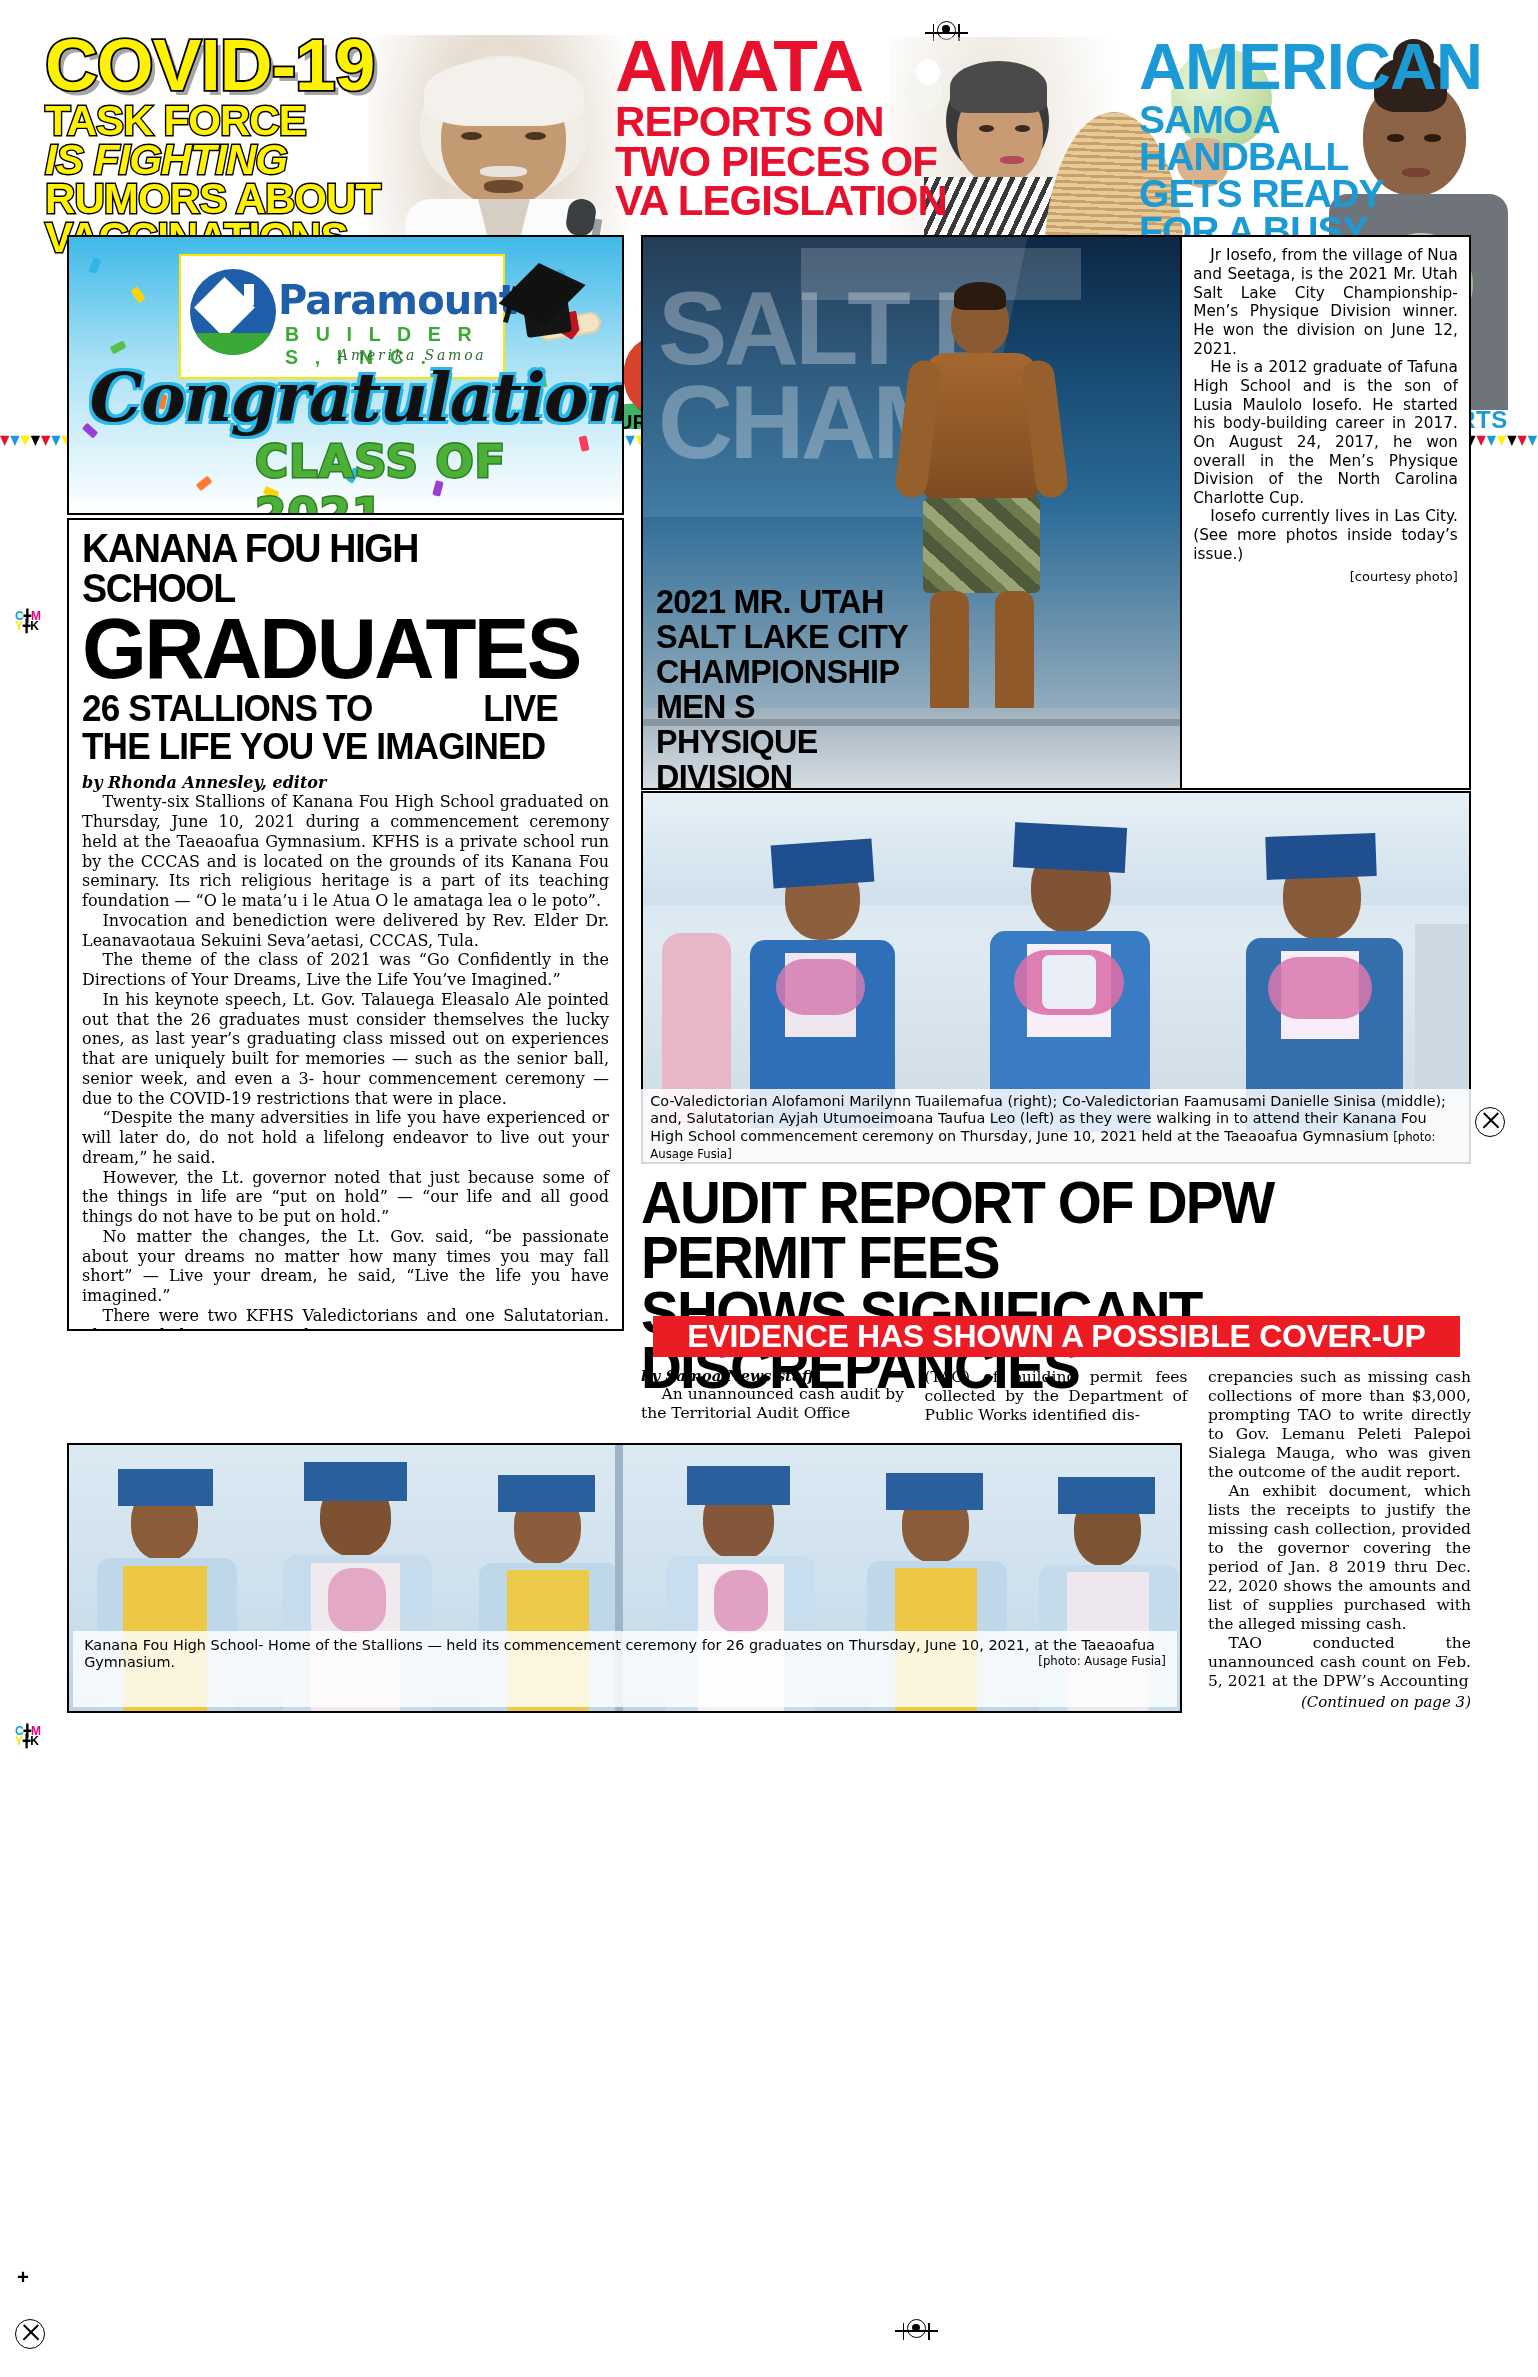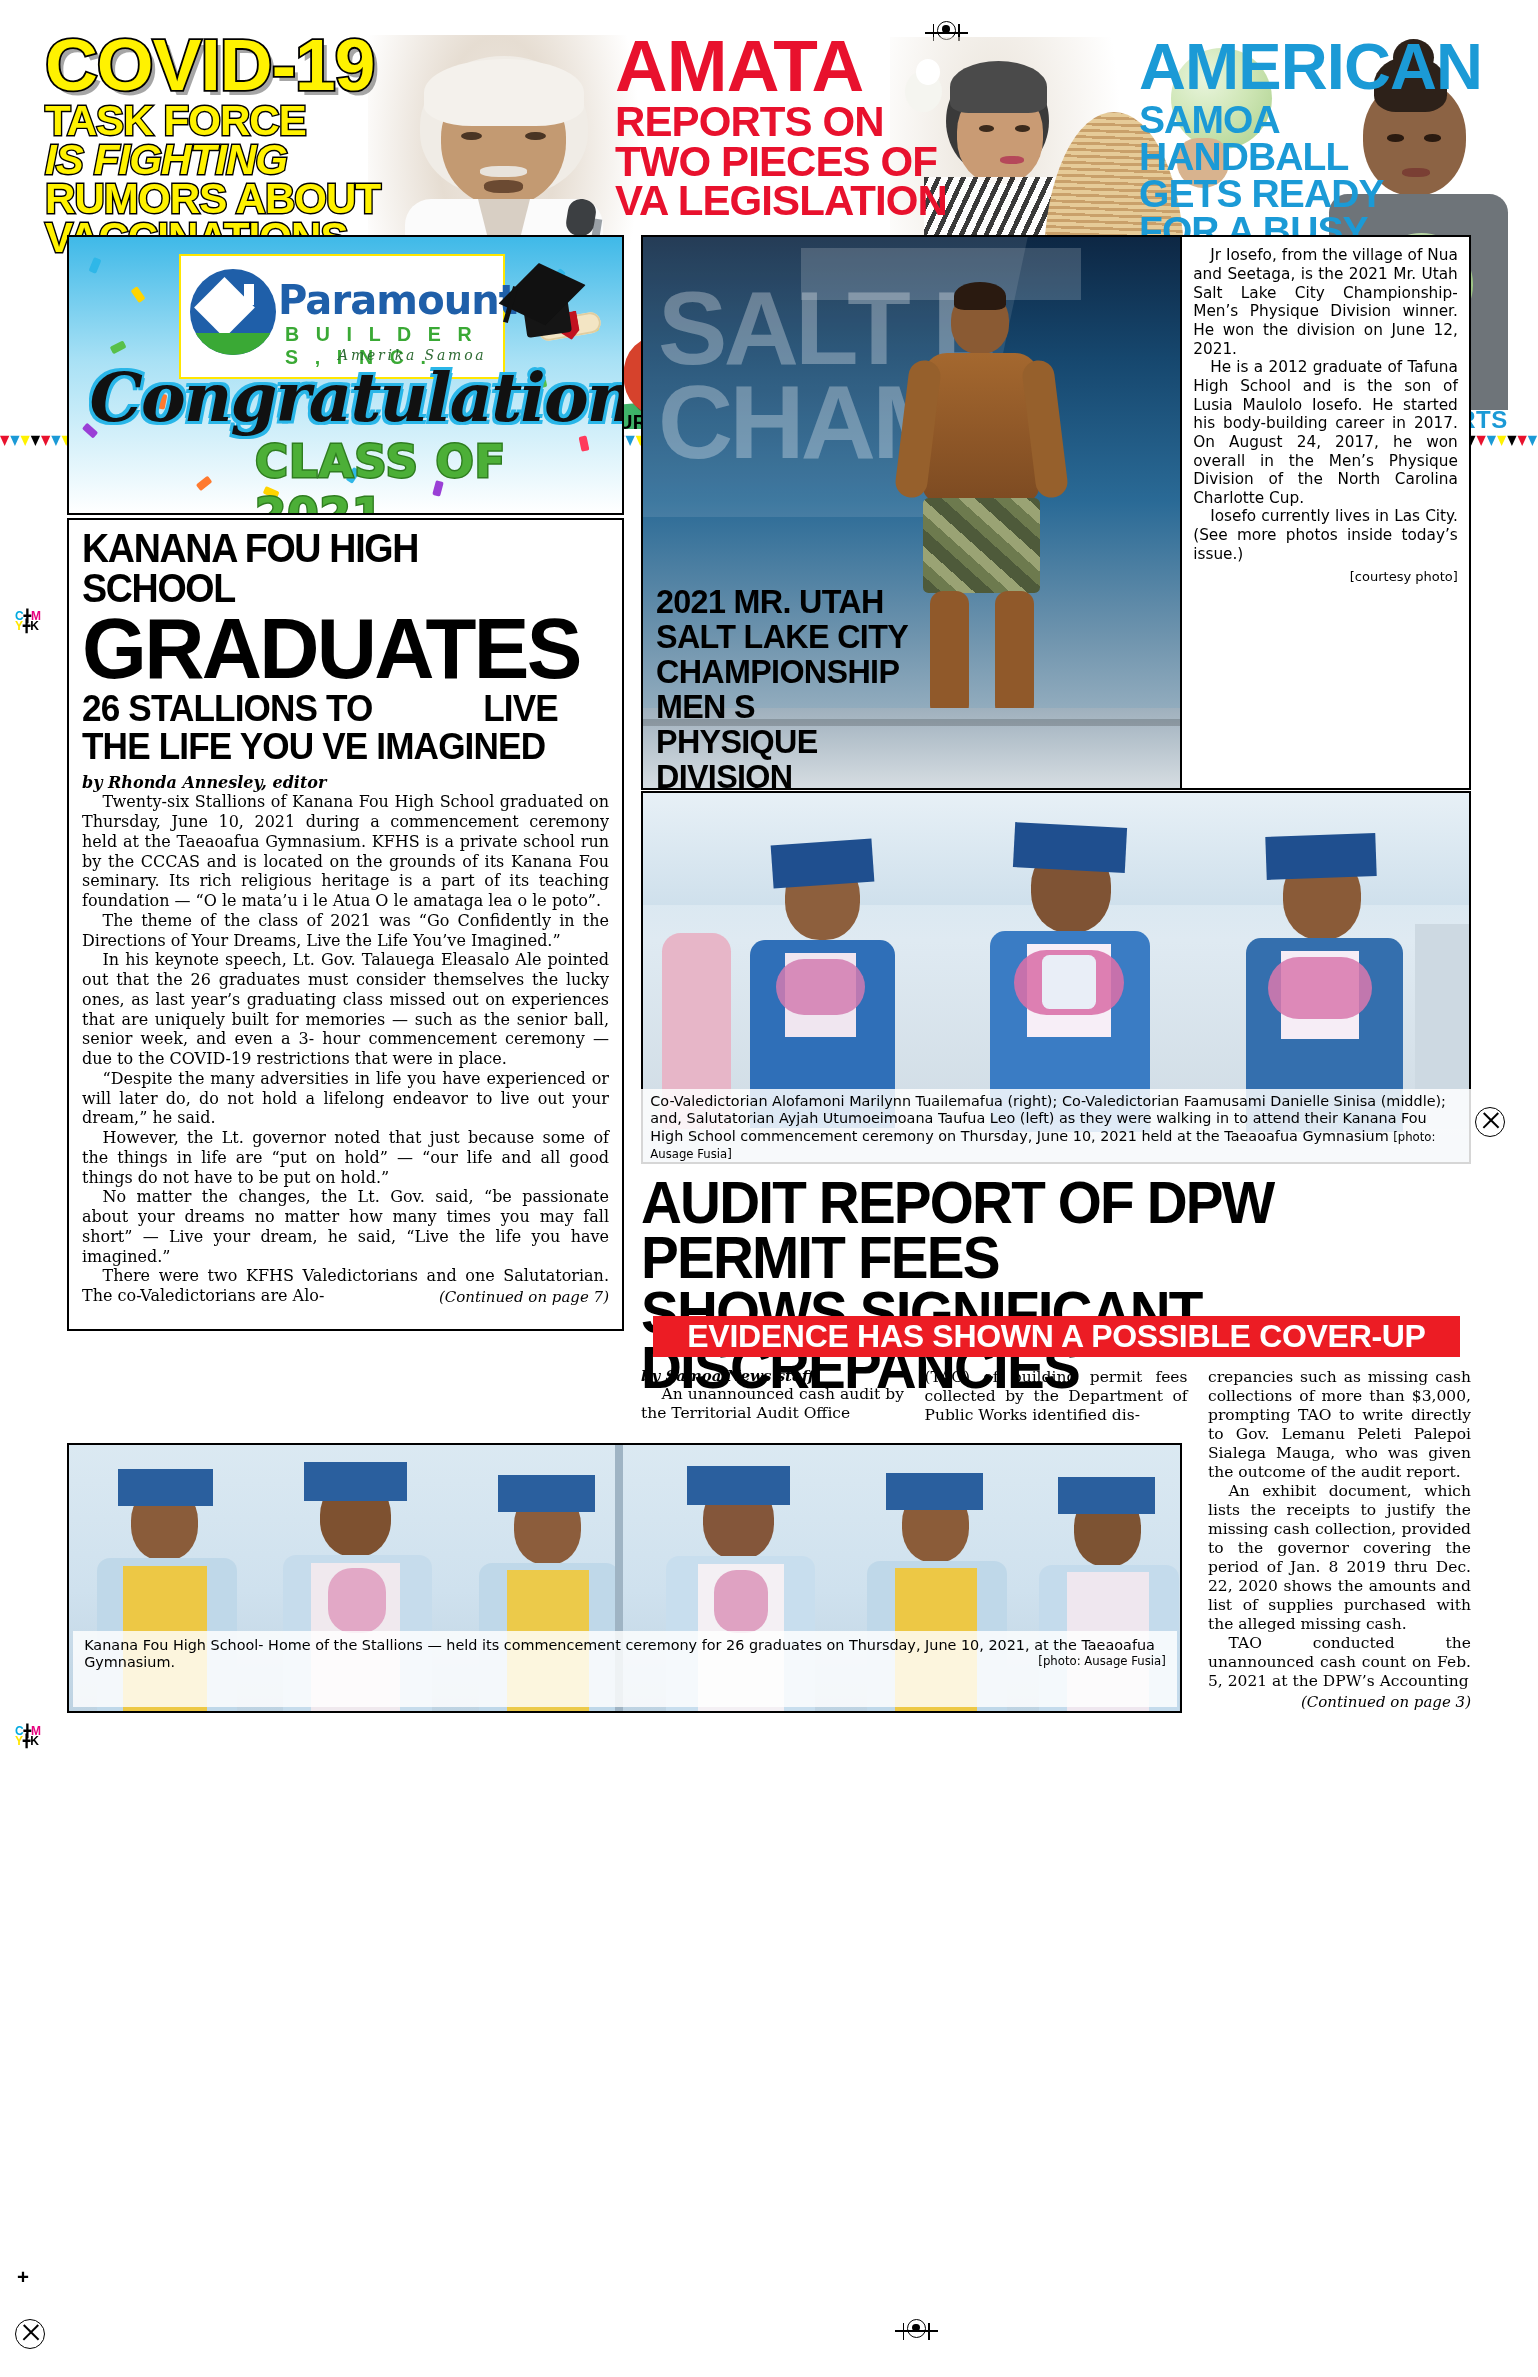--- a/index.html
+++ b/index.html
@@ -481,20 +481,21 @@
   <div class="kfhs-deck">
     <div class="r1">
       <span>26 STALLIONS TO</span>
       <span>LIVE</span>
     </div>
     <div>THE LIFE YOU VE IMAGINED</div>
   </div>
   <div class="byline">by Rhonda Annesley, editor</div>
   <div class="body-serif">
     <p>Twenty-six Stallions of Kanana Fou High School graduated on Thursday, June 10, 2021 during a commencement ceremony held at the Taeaoafua Gymnasium. KFHS is a private school run by the CCCAS and is located on the grounds of its Kanana Fou seminary. Its rich religious heritage is a part of its teaching foundation — “O le mata’u i le Atua O le amataga lea o le poto”.</p>
+    <p>Invocation and benediction were delivered by Rev. Elder Dr. Leanavaotaua Sekuini Seva’aetasi, CCCAS, Tula.</p>
     <p>The theme of the class of 2021 was “Go Confidently in the Directions of Your Dreams, Live the Life You’ve Imagined.”</p>
     <p>In his keynote speech, Lt. Gov. Talauega Eleasalo Ale pointed out that the 26 graduates must consider themselves the lucky ones, as last year’s graduating class missed out on experiences that are uniquely built for memories — such as the senior ball, senior week, and even a 3- hour commencement ceremony — due to the COVID-19 restrictions that were in place.</p>
     <p>“Despite the many adversities in life you have experienced or will later do, do not hold a lifelong endeavor to live out your dream,” he said.</p>
     <p>However, the Lt. governor noted that just because some of the things in life are “put on hold” — “our life and all good things do not have to be put on hold.”</p>
     <p>No matter the changes, the Lt. Gov. said, “be passionate about your dreams no matter how many times you may fall short” — Live your dream, he said, “Live the life you have imagined.”</p>
     <p>There were two KFHS Valedictorians and one Salutatorian. The co-Valedictorians are Alo-</p>
   </div>
   <div class="contnote">(Continued on page 7)</div>
 </div>
 

